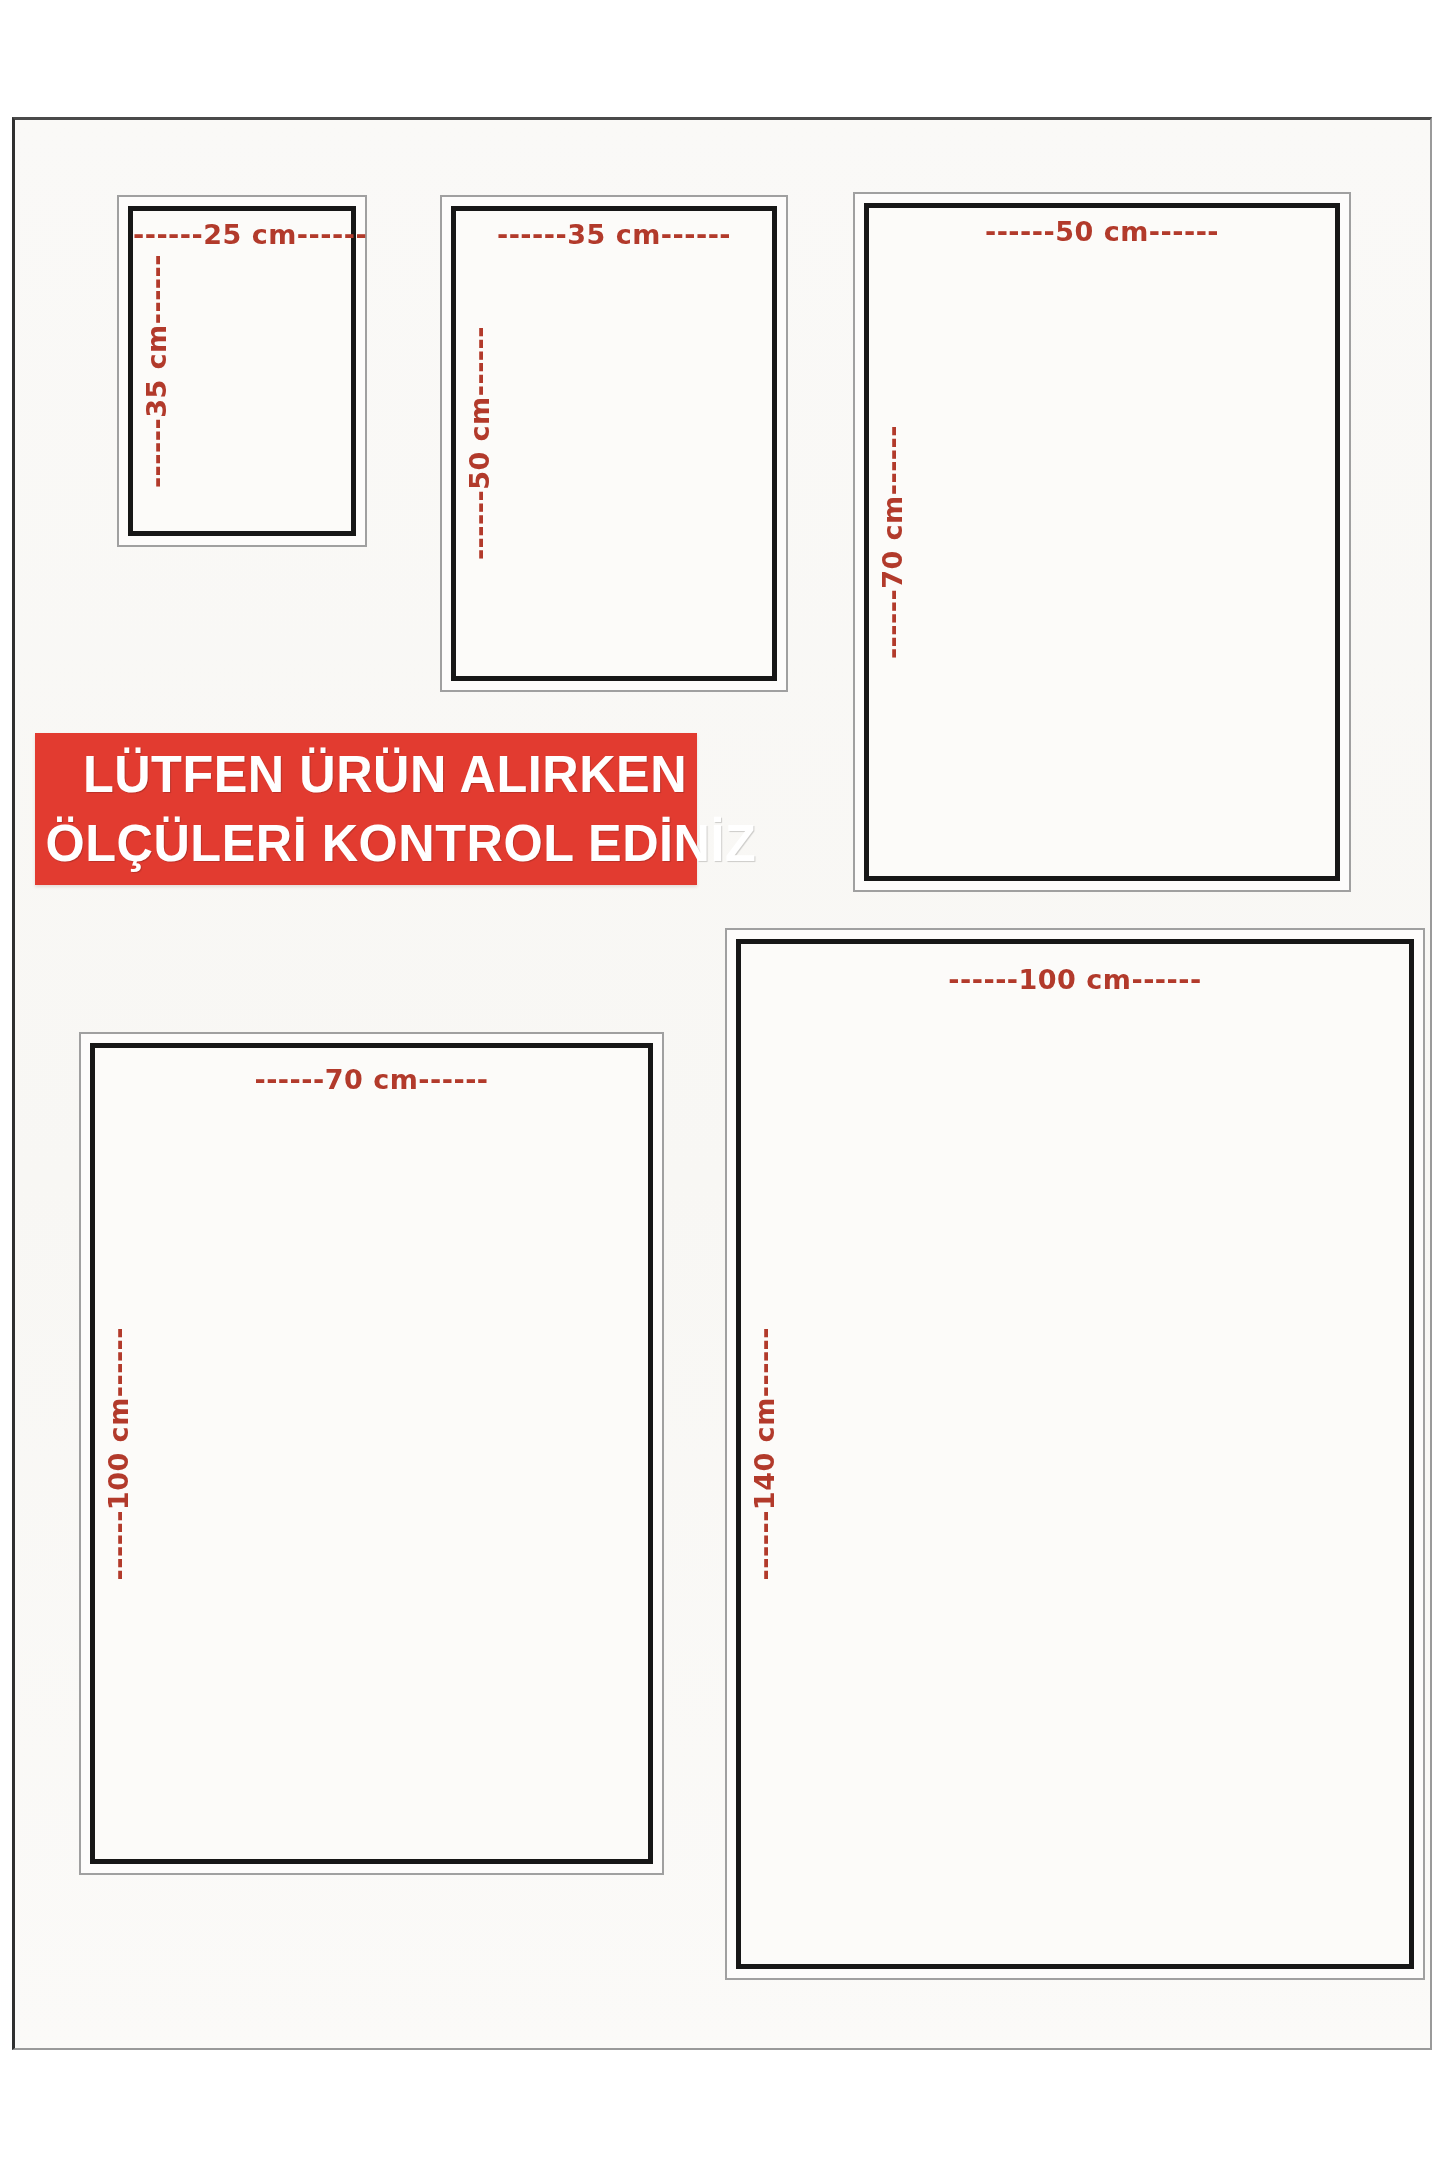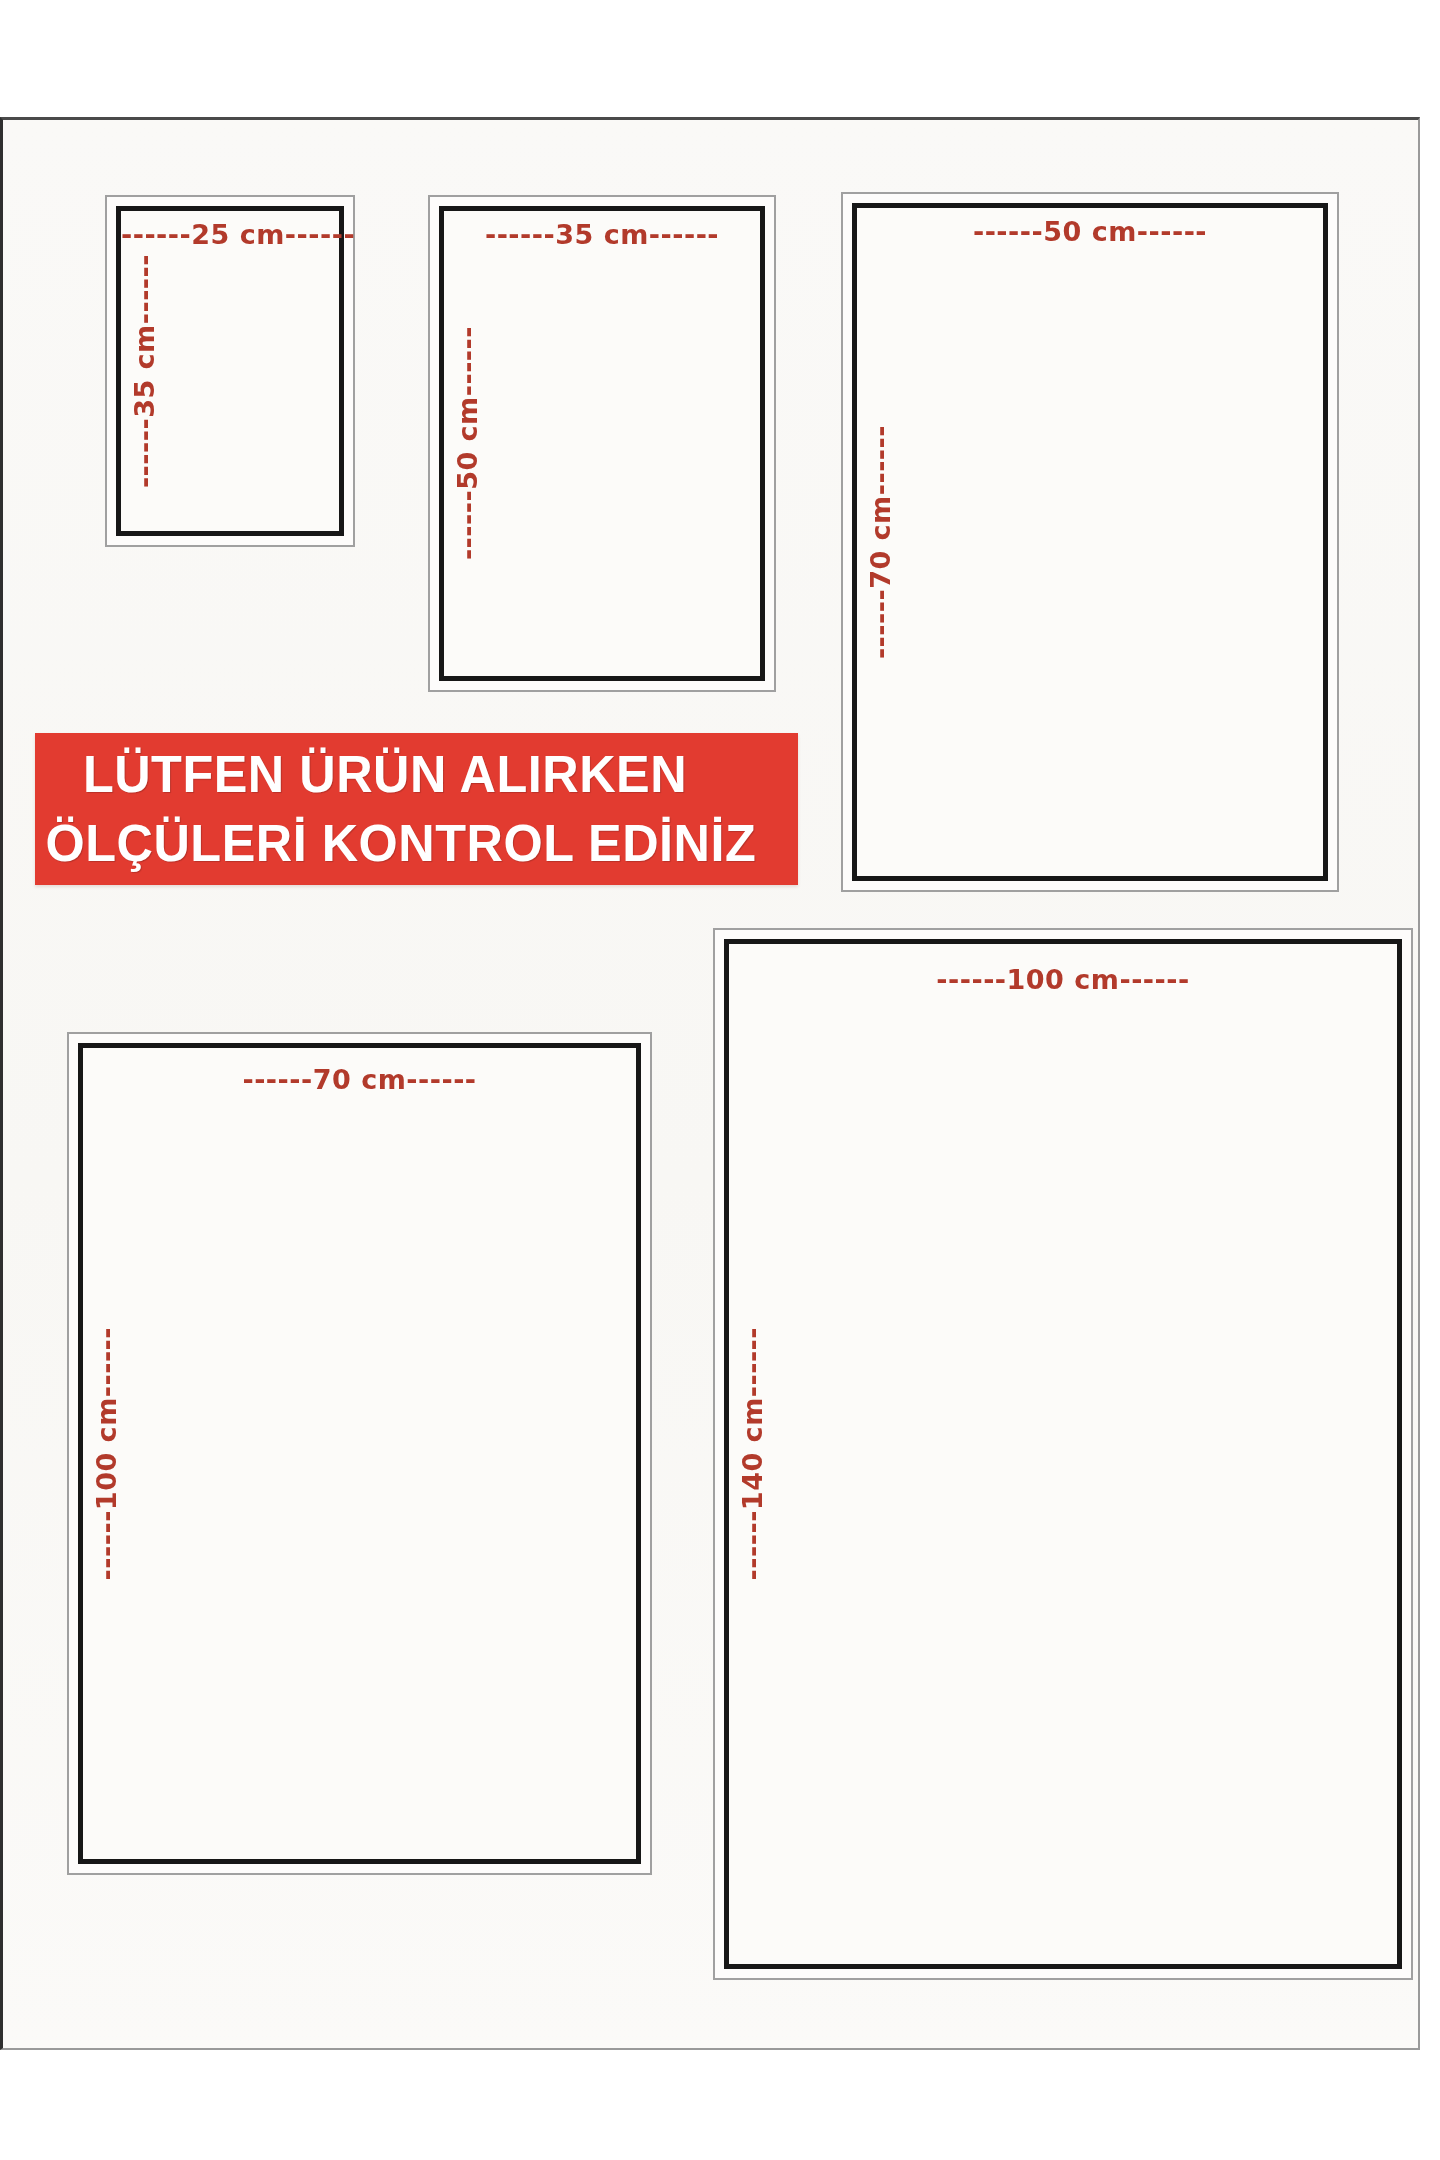--- a/index.html
+++ b/index.html
@@ -3,21 +3,21 @@
 <meta charset="utf-8">
 <style>
   html,body { margin:0; padding:0; background:#ffffff; }
   body { width:1440px; height:2160px; position:relative;
          font-family:"DejaVu Sans", sans-serif; overflow:hidden; }
 
   .canvas { position:absolute; inset:0; background:#ffffff; }
 
   
   .page {
-    position:absolute; left:0; top:117px; width:1420px; height:1933px;
+    position:absolute; left:12px; top:117px; width:1420px; height:1933px;
     background:linear-gradient(180deg,#faf9f7 0%, #f8f7f4 55%, #fbfaf8 100%);
     border-top:3px solid #4a4a4a;
     border-left:3px solid #2f2f2f;
     border-right:2px solid #9a9a9a;
     border-bottom:2px solid #9a9a9a;
     box-sizing:border-box;
   }
 
   
   .frame {
@@ -51,21 +51,21 @@
   }
   .vlabel span {
     writing-mode:vertical-rl; transform:rotate(180deg);
     font-weight:bold; font-size:27px; letter-spacing:0.5px;
     color:var(--label-color,#b23a2b);
     white-space:nowrap;
   }
 
   
   .banner {
-    position:absolute; left:35px; top:733px; width:763px; height:152px;
+    position:absolute; left:35px; top:733px; width:662px; height:152px;
     background:var(--banner-bg,#e23b30);
     display:flex; align-items:center;
     box-shadow:0 2px 3px rgba(120,60,50,0.15);
   }
   .banner-text {
     width:700px; text-align:center;
     font-family:"Liberation Sans", sans-serif;
     font-weight:bold; font-size:52px; line-height:69px;
     color:var(--banner-text,#ffffff);
     letter-spacing:0.5px;

